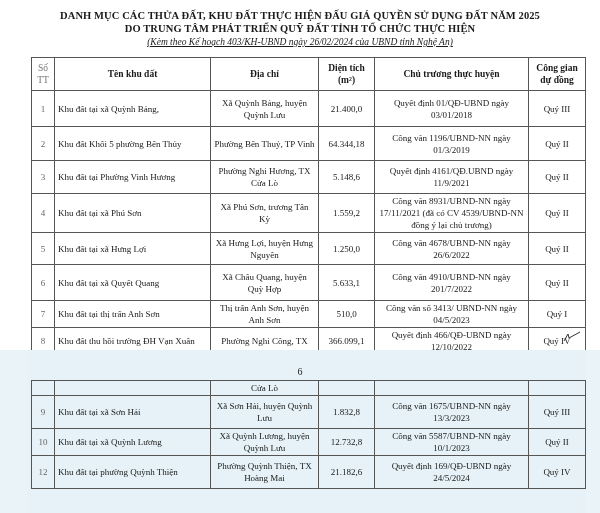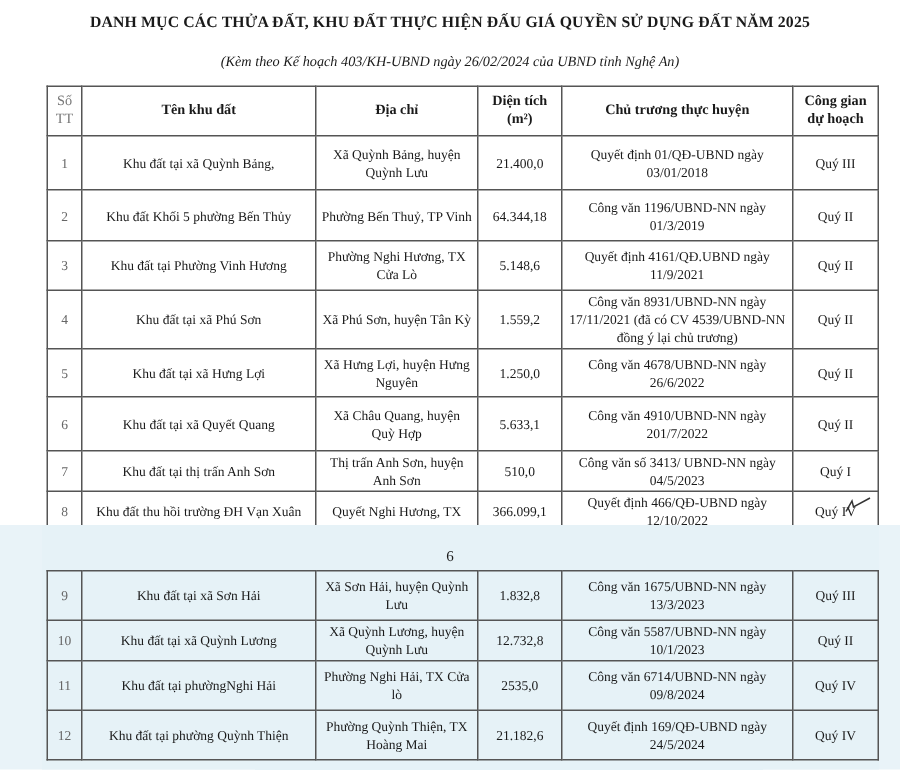--- a/index.html
+++ b/index.html
@@ -9,60 +9,61 @@
     font-family: "Liberation Serif", "DejaVu Serif", serif;
     color:#1a1a1a;
   }
   .page1 { position:absolute; left:0; top:0; width:585px; height:350px; background:#ffffff; }
   .page2 { position:absolute; left:0; top:350px; width:600px; height:163px; background:#e9f3f8; }
   .page2 .inner { position:absolute; left:28px; top:0; width:558px; height:163px; background:#e6f2f7; }
 
   .title { position:absolute; left:0; width:600px; text-align:center; font-weight:bold; font-size:10.5px; letter-spacing:0.1px; }
   .t1 { top:10px; }
   .t2 { top:23px; }
-  .subtitle { position:absolute; left:0; top:37px; width:600px; text-align:center; font-style:italic; font-size:9.5px; }
+  .subtitle { position:absolute; left:0; top:37px; width:600px; text-align:center; font-style:italic; font-size:9.5px;text-decoration:underline; }
 
   table { position:absolute; border-collapse:collapse; table-layout:fixed; font-size:9px; }
   td, th { border:1px solid #555; padding:1px 3px; line-height:12px; vertical-align:middle; }
   th { font-weight:bold; text-align:center; font-size:9.5px; }
   td.c { text-align:center; }
   td.stt { text-align:center; color:#666; }
-  td.l { text-align:center; }
+  td.l { text-align:left; }
 
   .tbl1 { left:31px; top:57px; width:554px; }
   .tbl2 { left:31px; top:380px; width:554px; }
   .th-stt { color:#777; font-weight:normal; }
 
   .pagenum { position:absolute; left:0; top:366px; width:600px; text-align:center; font-size:10px; }
   .sig { position:absolute; left:562px; top:330px; width:20px; height:12px; }
 </style>
 </head>
 <body>
 
 <div class="page1">
   <div class="title t1">DANH MỤC CÁC THỬA ĐẤT, KHU ĐẤT THỰC HIỆN ĐẤU GIÁ QUYỀN SỬ DỤNG ĐẤT NĂM 2025</div>
+  <div class="title t2">DO TRUNG TÂM PHÁT TRIỂN QUỸ ĐẤT TỈNH TỔ CHỨC THỰC HIỆN</div>
   <div class="subtitle">(Kèm theo Kế hoạch 403/KH-UBND ngày 26/02/2024 của UBND tỉnh Nghệ An)</div>
 
   <table class="tbl1">
     <colgroup>
       <col style="width:23px">
         <col style="width:156px">
         <col style="width:108px">
         <col style="width:56px">
         <col style="width:154px">
         <col style="width:57px">
     </colgroup>
     <thead>
       <tr style="height:33px">
         <th class="th-stt"><span>Số</span><br><span>TT</span></th>
         <th>Tên khu đất</th>
         <th>Địa chỉ</th>
         <th><span>Diện tích</span><br><span>(m²)</span></th>
         <th>Chủ trương thực huyện</th>
-        <th><span>Công gian</span><br><span>dự hoạch</span></th>
+        <th><span>Công gian</span><br><span>dự đồng</span></th>
       </tr>
     </thead>
     <tbody id="tbody1">
         <tr style="height: 36px;">
           <td class="stt">1</td>
           <td class="l">Khu đất tại xã Quỳnh Bảng,</td>
           <td class="c">Xã Quỳnh Bảng, huyện Quỳnh Lưu</td>
           <td class="c">21.400,0</td>
           <td class="c">Quyết định 01/QĐ-UBND ngày 03/01/2018</td>
           <td class="c">Quý III</td>
@@ -79,21 +80,21 @@
           <td class="stt">3</td>
           <td class="l">Khu đất tại Phường Vinh Hương</td>
           <td class="c">Phường Nghi Hương, TX Cửa Lò</td>
           <td class="c">5.148,6</td>
           <td class="c">Quyết định 4161/QĐ.UBND ngày 11/9/2021</td>
           <td class="c">Quý II</td>
         </tr>
         <tr style="height: 39px;">
           <td class="stt">4</td>
           <td class="l">Khu đất tại xã Phú Sơn</td>
-          <td class="c">Xã Phú Sơn, huyện Tân Kỳ</td>
+          <td class="c">Xã Phú Sơn, trương Tân Kỳ</td>
           <td class="c">1.559,2</td>
           <td class="c">Công văn 8931/UBND-NN ngày 17/11/2021 (đã có CV 4539/UBND-NN đồng ý lại chủ trương)</td>
           <td class="c">Quý II</td>
         </tr>
         <tr style="height: 32px;">
           <td class="stt">5</td>
           <td class="l">Khu đất tại xã Hưng Lợi</td>
           <td class="c">Xã Hưng Lợi, huyện Hưng Nguyên</td>
           <td class="c">1.250,0</td>
           <td class="c">Công văn 4678/UBND-NN ngày 26/6/2022</td>
@@ -111,21 +112,21 @@
           <td class="stt">7</td>
           <td class="l">Khu đất tại thị trấn Anh Sơn</td>
           <td class="c">Thị trấn Anh Sơn, huyện Anh Sơn</td>
           <td class="c">510,0</td>
           <td class="c">Công văn số 3413/ UBND-NN ngày 04/5/2023</td>
           <td class="c">Quý I</td>
         </tr>
         <tr style="height: 22px;">
           <td class="stt">8</td>
           <td class="l">Khu đất thu hồi trường ĐH Vạn Xuân</td>
-          <td class="c">Quyết Nghi Hương, TX</td>
+          <td class="c">Phường Nghi Công, TX</td>
           <td class="c">366.099,1</td>
           <td class="c">Quyết định 466/QĐ-UBND ngày 12/10/2022</td>
           <td class="c">Quý IV</td>
         </tr>
       </tbody>
   </table>
 
   <svg class="sig" viewBox="0 0 20 12">
     <path d="M2 11 L6 4 L7 8 L18 2" stroke="#333" stroke-width="1" fill="none"></path>
   </svg>
@@ -139,45 +140,45 @@
 <table class="tbl2">
   <colgroup>
     <col style="width:23px">
       <col style="width:156px">
       <col style="width:108px">
       <col style="width:56px">
       <col style="width:154px">
       <col style="width:57px">
   </colgroup>
   <tbody id="tbody2">
+    <tr style="height:12px">
+      <td></td>
+        <td></td>
+      <td class="c">Cửa Lò</td>
+      <td></td>
+        <td></td>
+        <td></td>
+    </tr>
   <tr style="height: 33px;">
         <td class="stt">9</td>
         <td class="l">Khu đất tại xã Sơn Hải</td>
         <td class="c">Xã Sơn Hải, huyện Quỳnh Lưu</td>
         <td class="c">1.832,8</td>
         <td class="c">Công văn 1675/UBND-NN ngày 13/3/2023</td>
         <td class="c">Quý III</td>
       </tr>
       <tr style="height: 26px;">
         <td class="stt">10</td>
         <td class="l">Khu đất tại xã Quỳnh Lương</td>
         <td class="c">Xã Quỳnh Lương, huyện Quỳnh Lưu</td>
         <td class="c">12.732,8</td>
         <td class="c">Công văn 5587/UBND-NN ngày 10/1/2023</td>
         <td class="c">Quý II</td>
       </tr>
       <tr style="height: 33px;">
-        <td class="stt">11</td>
-        <td class="l">Khu đất tại phườngNghi Hải</td>
-        <td class="c">Phường Nghi Hải, TX Cửa lò</td>
-        <td class="c">2535,0</td>
-        <td class="c">Công văn 6714/UBND-NN ngày 09/8/2024</td>
-        <td class="c">Quý IV</td>
-      </tr>
-      <tr style="height: 33px;">
         <td class="stt">12</td>
         <td class="l">Khu đất tại phường Quỳnh Thiện</td>
         <td class="c">Phường Quỳnh Thiện, TX Hoàng Mai</td>
         <td class="c">21.182,6</td>
         <td class="c">Quyết định 169/QĐ-UBND ngày 24/5/2024</td>
         <td class="c">Quý IV</td>
       </tr>
     </tbody>
 </table>
 

